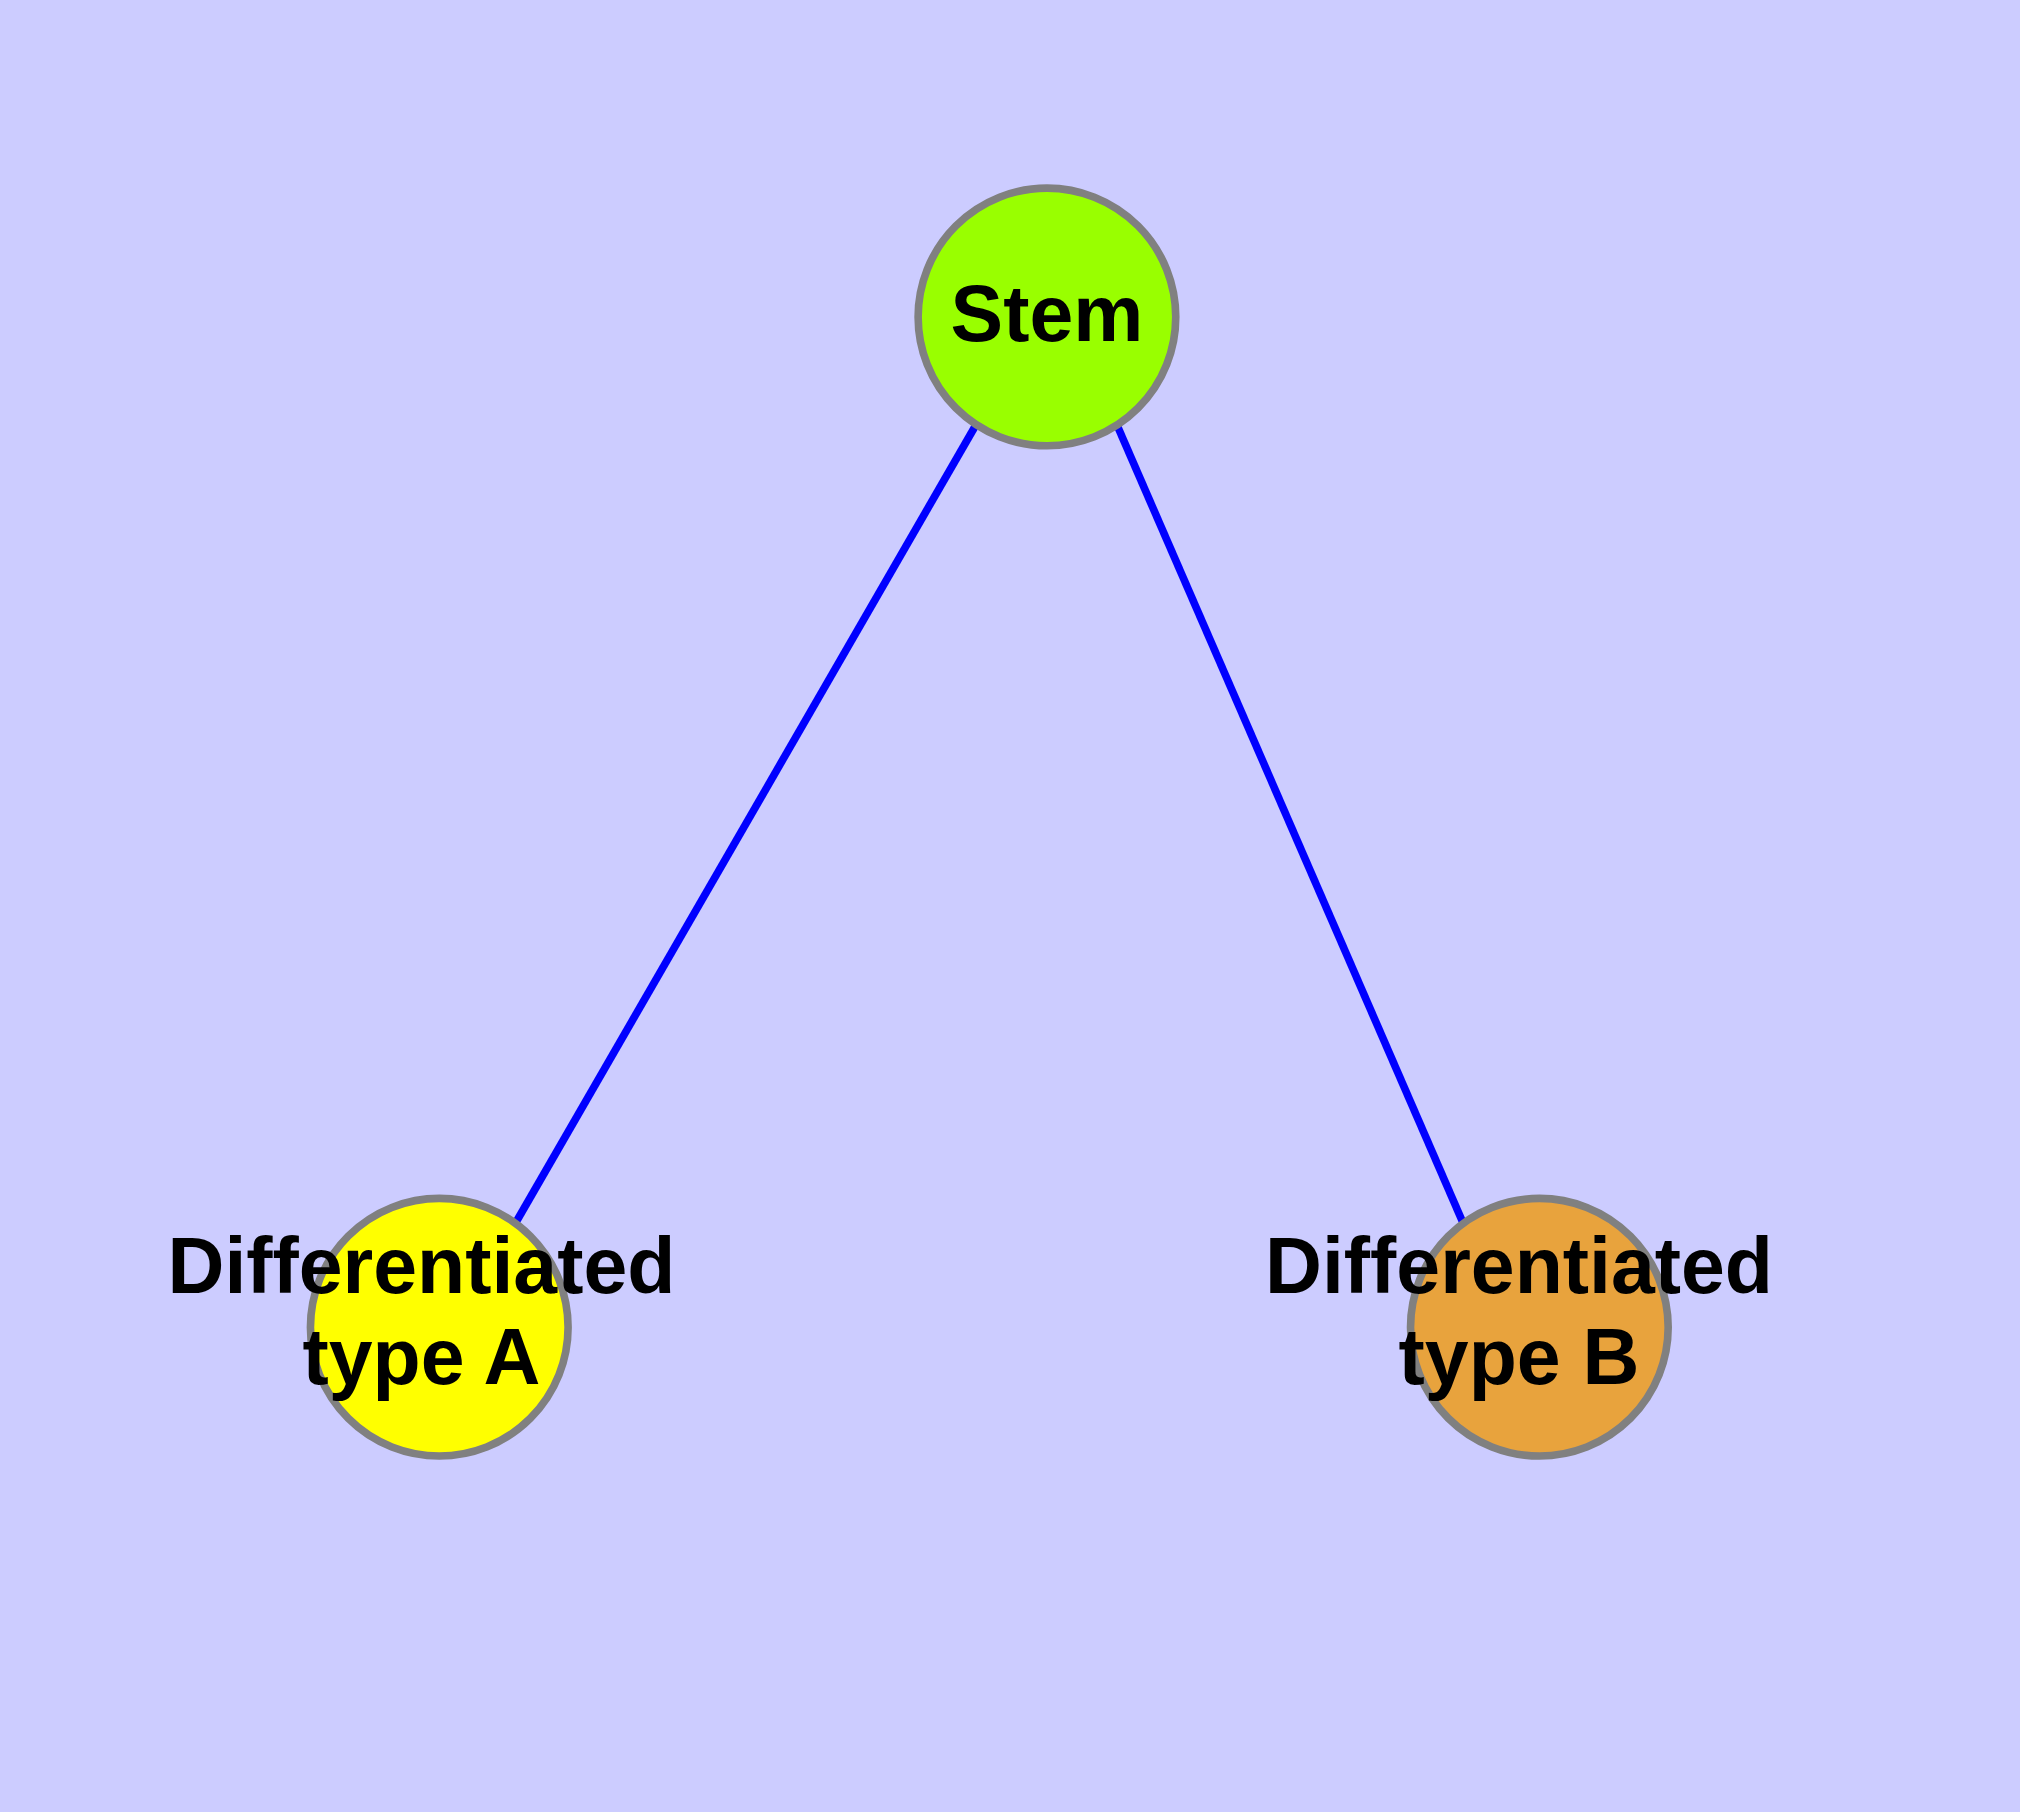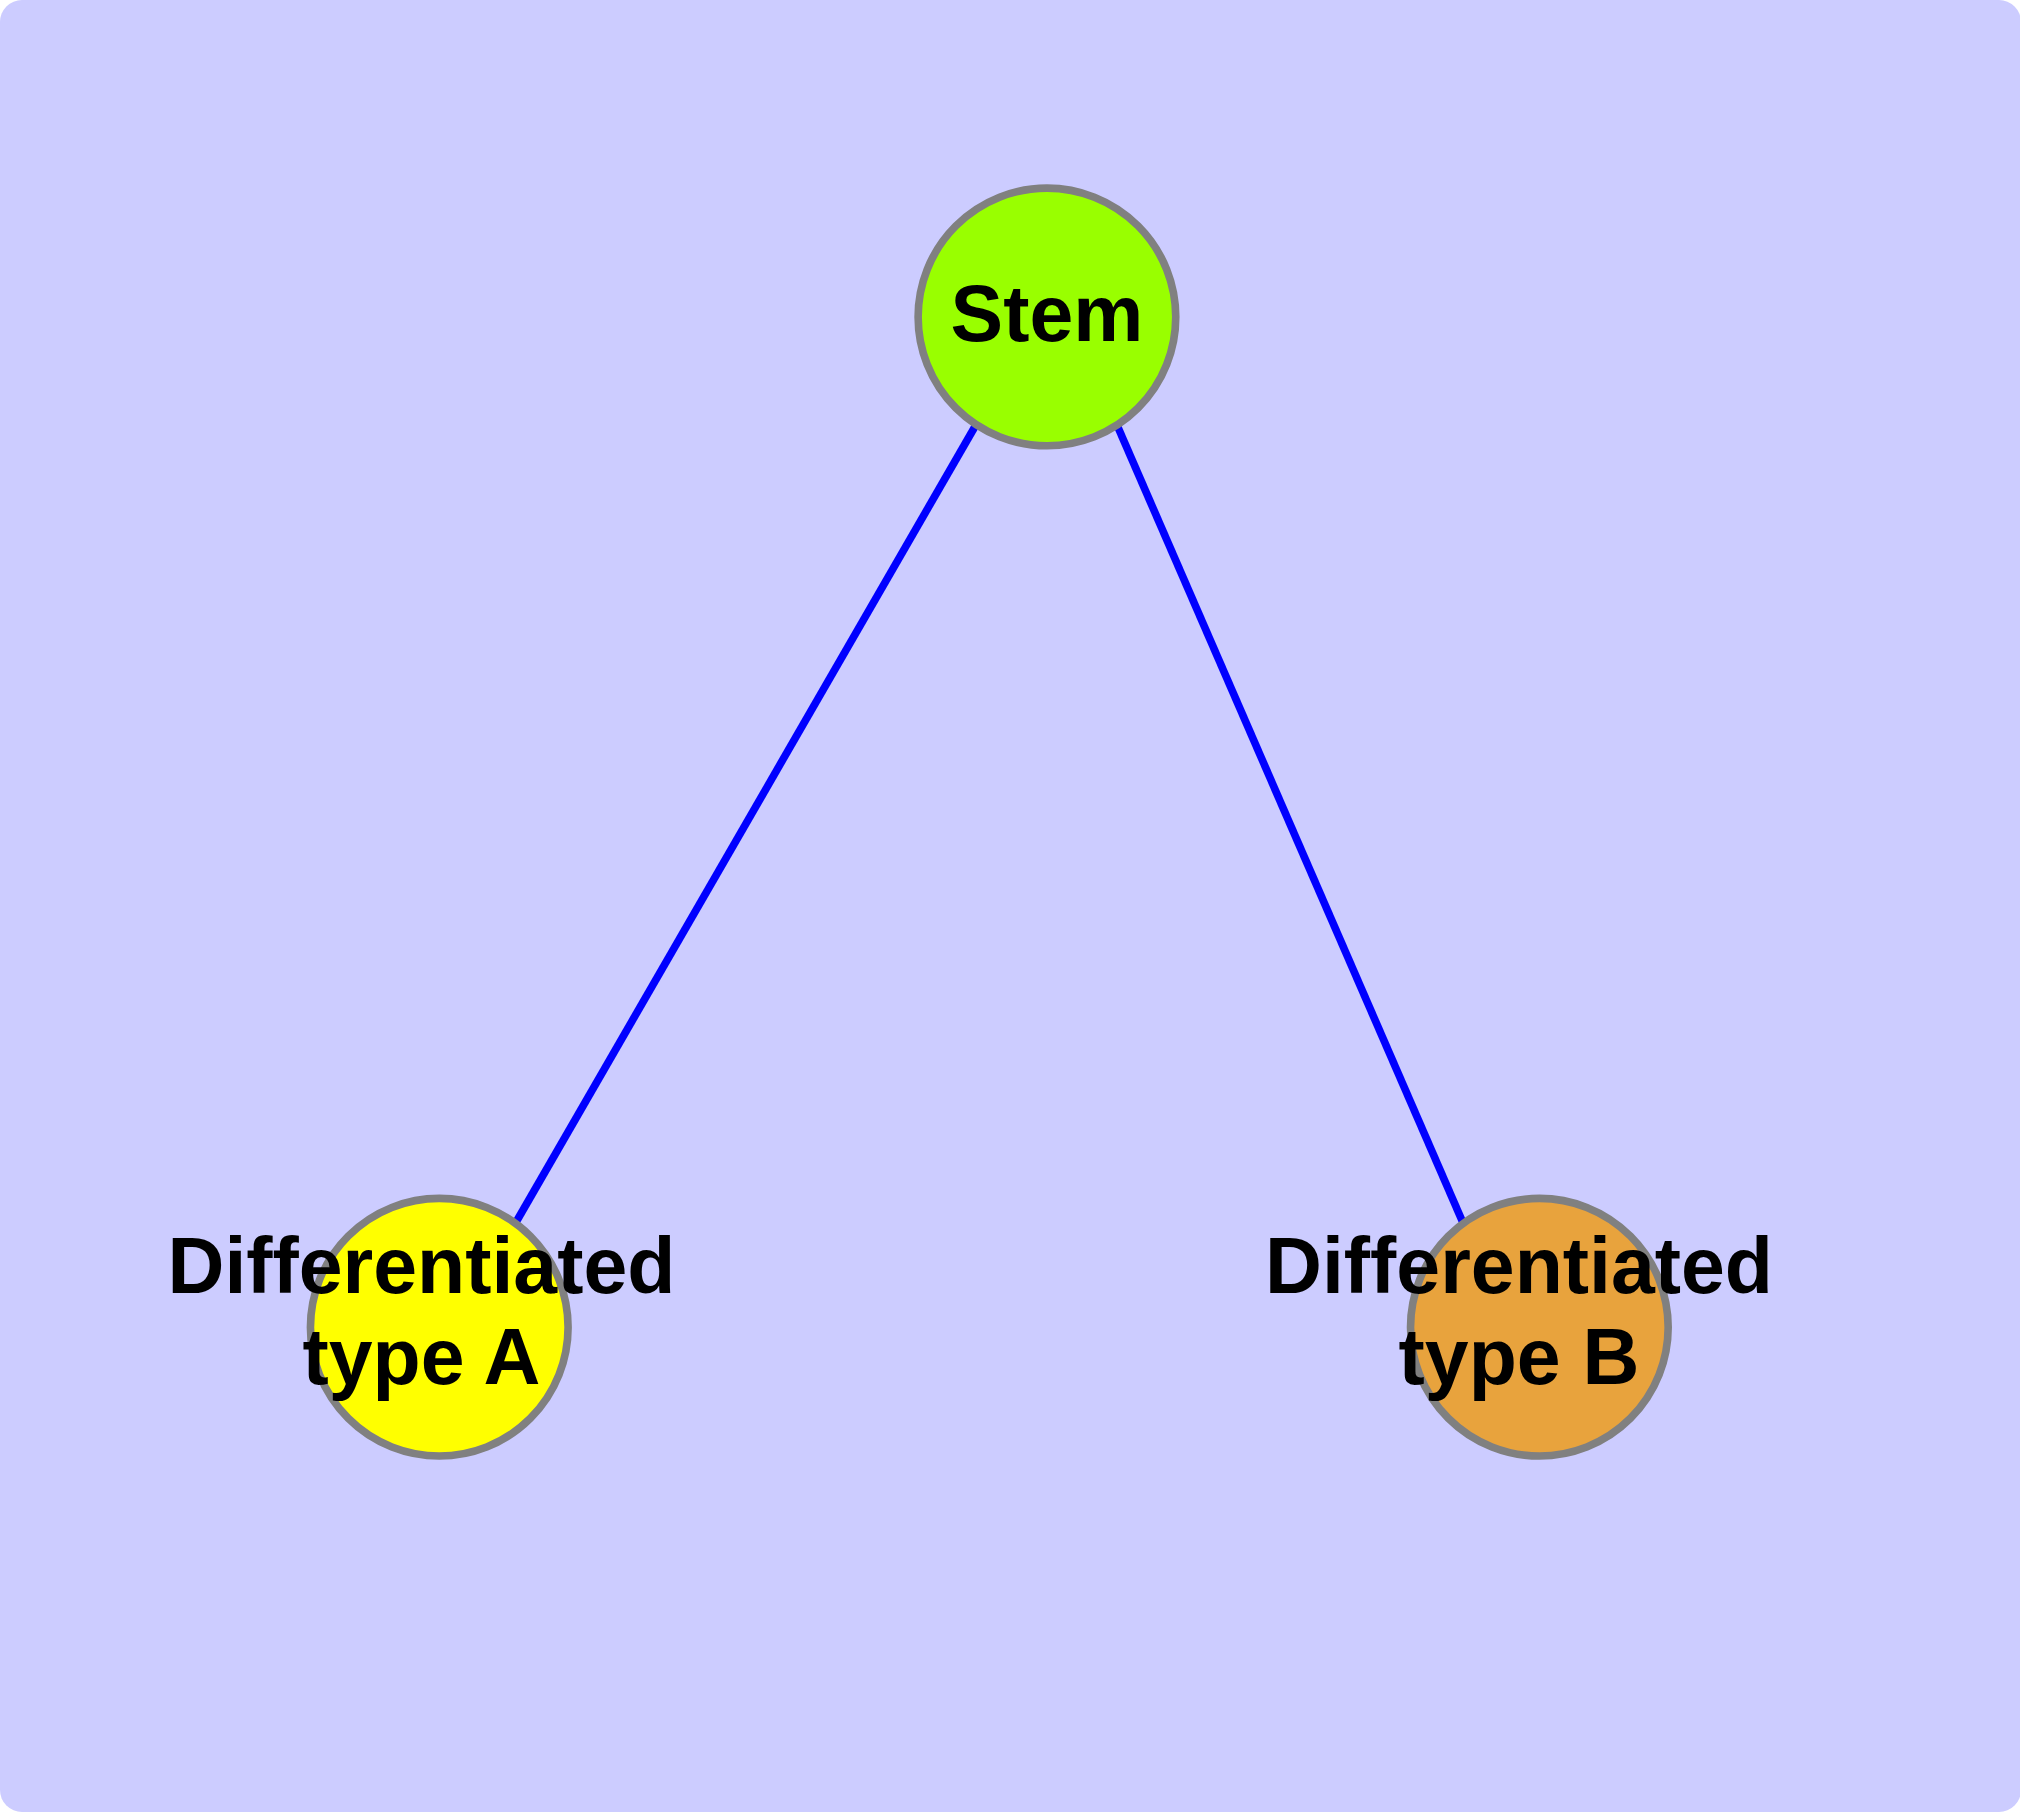--- a/index.html
+++ b/index.html
@@ -7,21 +7,20 @@
     padding: 0;
     background: #ffffff;
   }
   #canvas {
     position: relative;
     width: 2021px;
     height: 1812px;
     overflow: hidden;
     background: #ccccff;
     font-family: "Liberation Sans", sans-serif;
-    border-radius: 22px;
   }
   #graph-svg {
     position: absolute;
     left: 0;
     top: 0;
     width: 2021px;
     height: 1812px;
     display: block;
   }
   .node-label {

